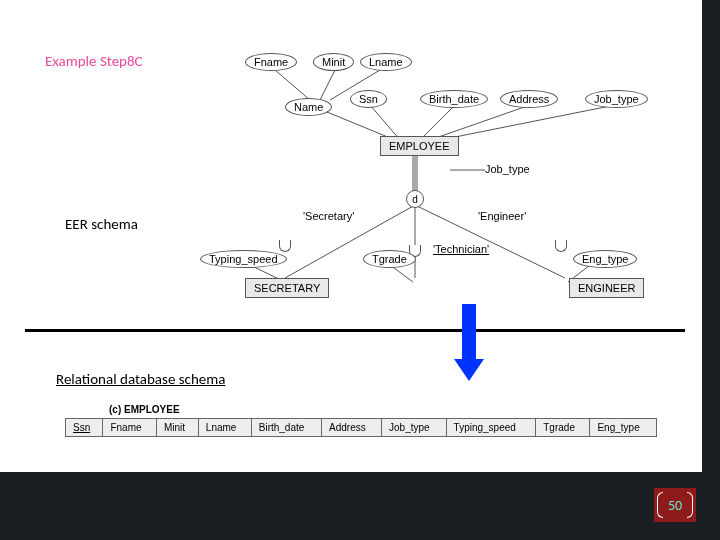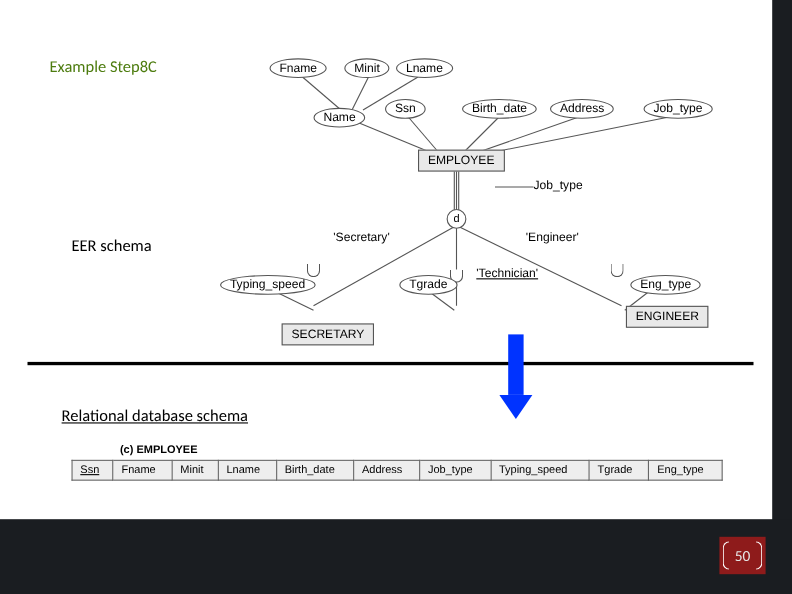--- a/index.html
+++ b/index.html
@@ -15,21 +15,21 @@
   .sidebar {
     position: absolute;
     right: 0; top: 0;
     width: 18px; height: 540px;
     background: #1a1d21;
   }
   .title {
     position: absolute;
     left: 45px; top: 52px;
     font-size: 15px;
-    color: #4d7c0f;
+    color: #ec4899;
   }
   .label-eer {
     position: absolute;
     left: 65px; top: 215px;
     font-size: 15px;
   }
   .label-rel {
     position: absolute;
     left: 56px; top: 370px;
     font-size: 15px;
@@ -142,21 +142,21 @@
     background: #1a1d21;
   }
   .pagebadge {
     position: absolute;
     right: 24px; bottom: 18px;
     width: 42px; height: 34px;
     background: #8e1b1b;
     display: flex;
     align-items: center;
     justify-content: center;
-    color: #e5e5e5;
+    color: #5eead4;
     font-size: 14px;
   }
   .pagebadge::before, .pagebadge::after {
     content: "";
     position: absolute;
     top: 4px; bottom: 4px;
     width: 5px;
     border: 1px solid #fff;
   }
   .pagebadge::before { left: 3px; border-right: none; border-radius: 6px 0 0 6px; }
@@ -218,21 +218,21 @@
   <div class="qtext" style="left:283px; top:160px;">'Engineer'</div>
 
   <div class="ucup" style="left:84px; top:190px;"></div>
   <div class="ucup" style="left:214px; top:195px;"></div>
   <div class="ucup" style="left:360px; top:190px;"></div>
 
   <div class="attr" style="left:5px; top:200px;">Typing_speed</div>
   <div class="attr" style="left:168px; top:200px;">Tgrade</div>
   <div class="attr" style="left:378px; top:200px;">Eng_type</div>
 
-  <div class="entity" style="left:50px; top:244px;margin-left:11px;">SECRETARY</div>
+  <div class="entity" style="left:50px; top:228px;">SECRETARY</div>
   <div class="entity" style="left:335px; top:228px;margin-left:39px;">ENGINEER</div>
 </div>
 
 <div class="hline"></div>
 
 <div class="arrow">
   <div class="shaft"></div>
   <div class="head"></div>
 </div>
 

